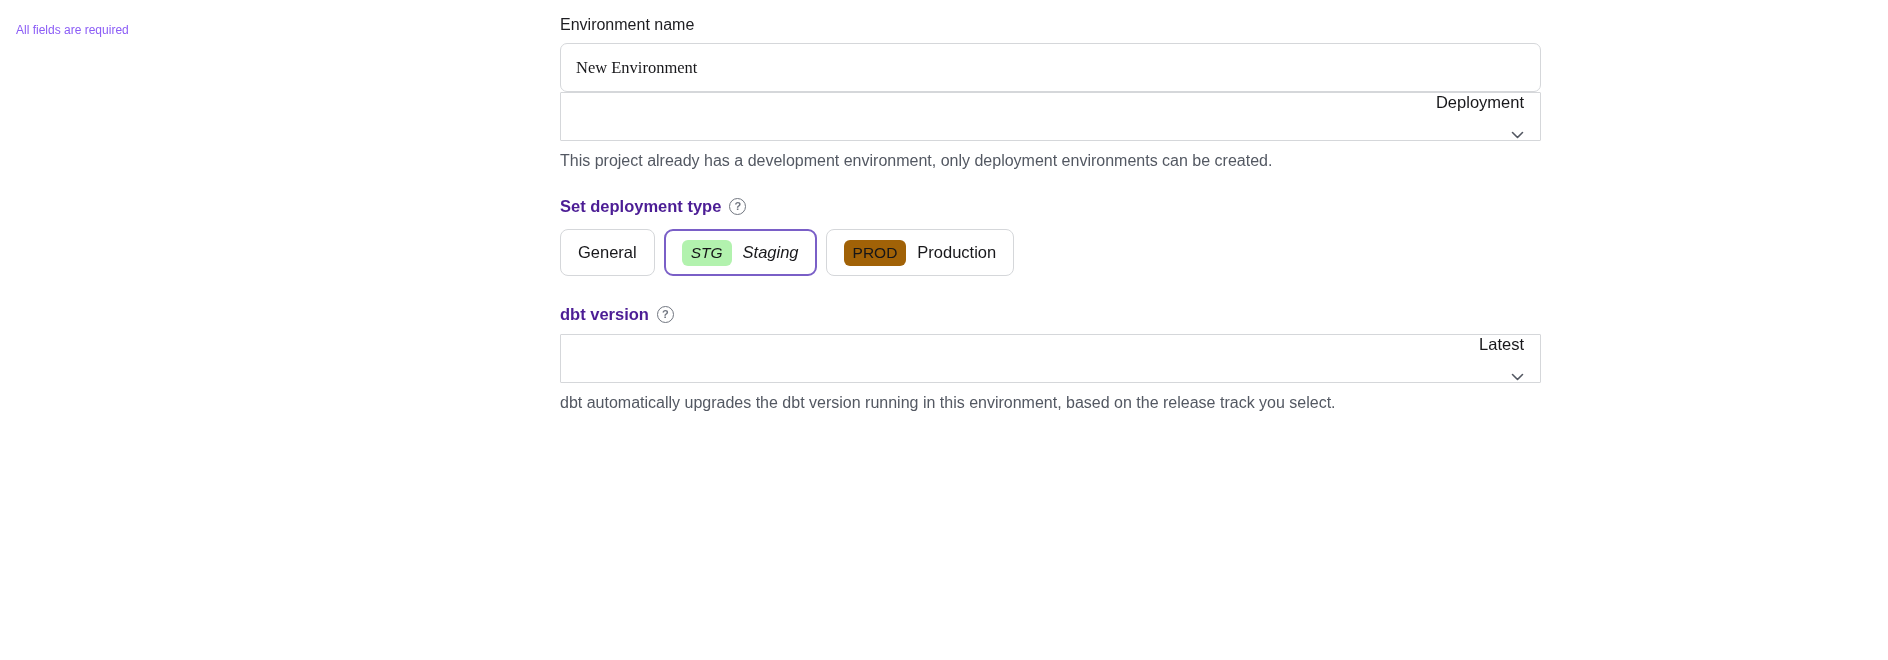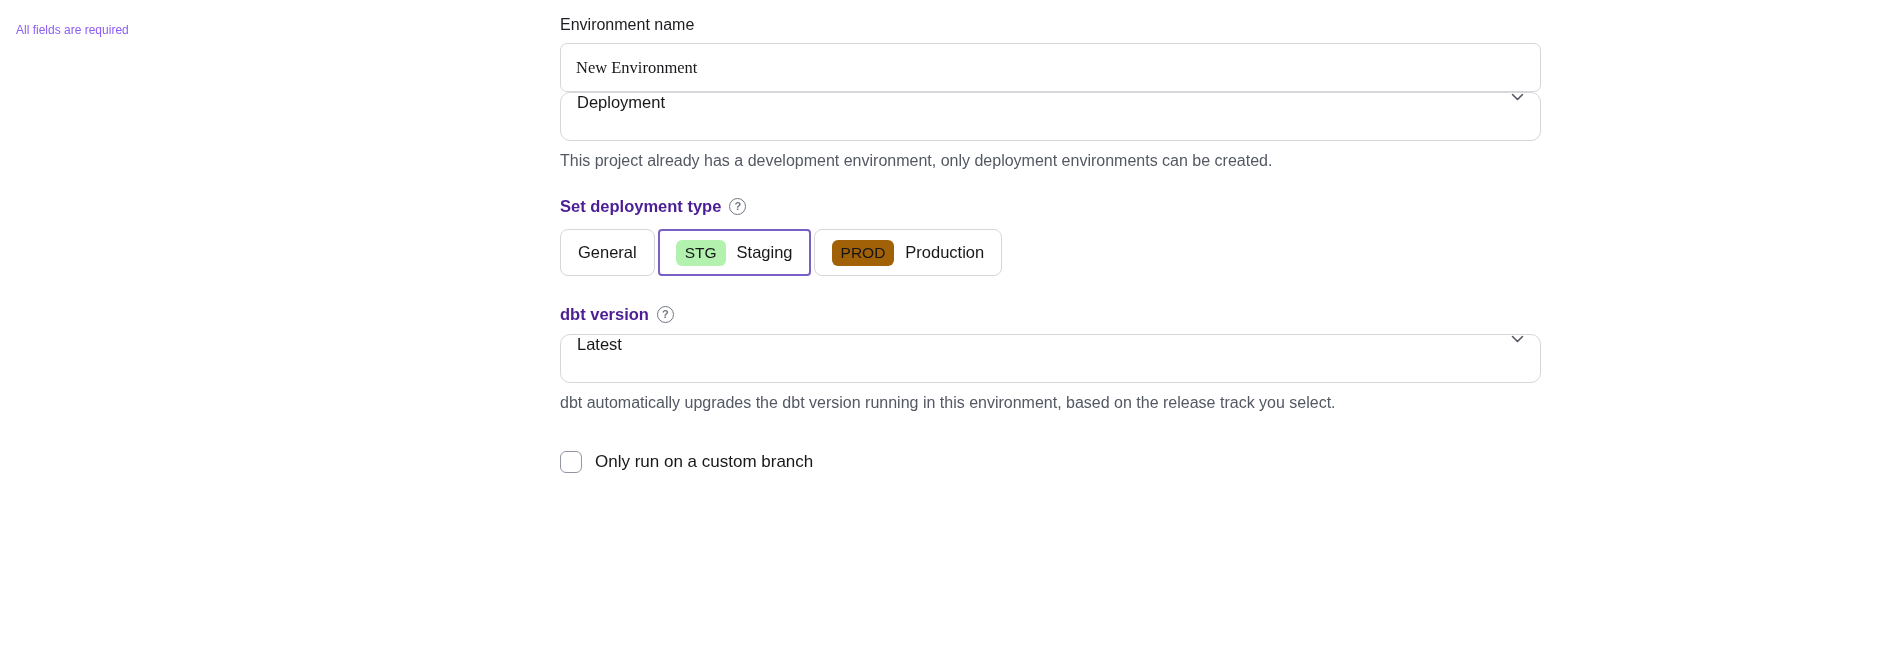--- a/index.html
+++ b/index.html
@@ -19,46 +19,46 @@
   .field-label { display: block; font-size: 16px; font-weight: 400; color: #1d1d21; margin: 0 0 9px; }
   .field-label.muted { color: #a4a7ae; margin-top: 22px; }
 
   .text-input {
     width: 100%; height: 49px; border: 1px solid #d5d7da; border-radius: 7px;
     padding: 0 15px; font-size: 16.5px; color: #18181b; background: #fff; outline: none;
     font-family: Liberation Serif, serif;
   }
 
   .select {
-    width: 100%; height: 49px; border: 1px solid #d5d7da; border-radius: 10px;
-    display: flex; align-items: flex-start; justify-content: space-between;
-    padding: 0 16px; background: #fff; cursor: pointer;
+    width: 100%; height: 49px; border: 1px solid #d5d7da; border-radius: 1px;
+    display: flex; align-items: flex-end; justify-content: space-between;
+    padding: 0 16px; background: #fff; cursor: pointer; flex-direction: column;
   }
   .select-value { font-size: 16.5px; color: #18181b; }
   .chevron { display: inline-flex; align-items: center; }
 
   .helper-text { margin: 11px 0 0; font-size: 16px; color: #535862; }
 
   .section-label-row { display: flex; align-items: center; gap: 8px; margin-top: 27px; }
   .section-label { font-size: 16.5px; font-weight: 700; color: #4c1d95; }
   .help-icon {
     width: 17px; height: 17px; border: 1.5px solid #717680; border-radius: 50%;
     color: #717680; font-size: 11px; font-weight: 700; line-height: 1;
     display: inline-flex; align-items: center; justify-content: center;
   }
   .section-desc { margin: 9px 0 0; font-size: 16px; color: #535862; }
 
-  .options-row { display: flex; align-items: flex-end; gap: 3px; margin-top: 13px; }
+  .options-row { display: flex; align-items: flex-end; gap: 9px; margin-top: 13px; }
   .opt-btn {
     display: inline-flex; align-items: center; gap: 11px;
     height: 47px; padding: 0 17px; border: 1px solid #d5d7da; border-radius: 8px;
     background: #fff; font-size: 16.5px; color: #18181b; cursor: pointer;
     font-family: inherit;
   }
-  .opt-btn.selected { border: 2px solid #7a5fc7; border-radius: 4px; padding: 13px 16px; }
+  .opt-btn.selected { border: 2px solid #7a5fc7; border-radius: 9px; padding: 13px 16px; font-style: italic; }
   .opt-badge { padding: 4px 9px; border-radius: 6px; font-size: 15.5px; font-weight: 500; color: #161618; }
   .badge-stg { background: #b2f2ae; }
   .badge-prod { background: #a16207; }
 
   .spacer-dbt { margin-top: 29px; }
 
   .checkbox-row { display: flex; align-items: center; gap: 13px; margin-top: 39px; }
   .checkbox {
     appearance: none; -webkit-appearance: none;
     width: 22px; height: 22px; border: 1.5px solid #9296a1; border-radius: 6px;
@@ -121,19 +121,15 @@
       <span class="select-value">Latest</span>
       <span class="chevron">
         <svg width="13" height="9" viewBox="0 0 13 9">
             <path d="M1.5 1.5l5 5 5-5" stroke="#535862" stroke-width="1.6" fill="none" stroke-linecap="round" stroke-linejoin="round"></path>
           </svg>
       </span>
     </div>
     <p class="helper-text">dbt automatically upgrades the dbt version running in this environment, based on the release track you select.</p>
 
     
-    <div class="checkbox-row">
-      <input class="checkbox" type="checkbox" style="">
-      <span class="checkbox-label">Only run on a custom branch</span>
-    </div>
 
   </div>
 </div>
 
 </body></html>

